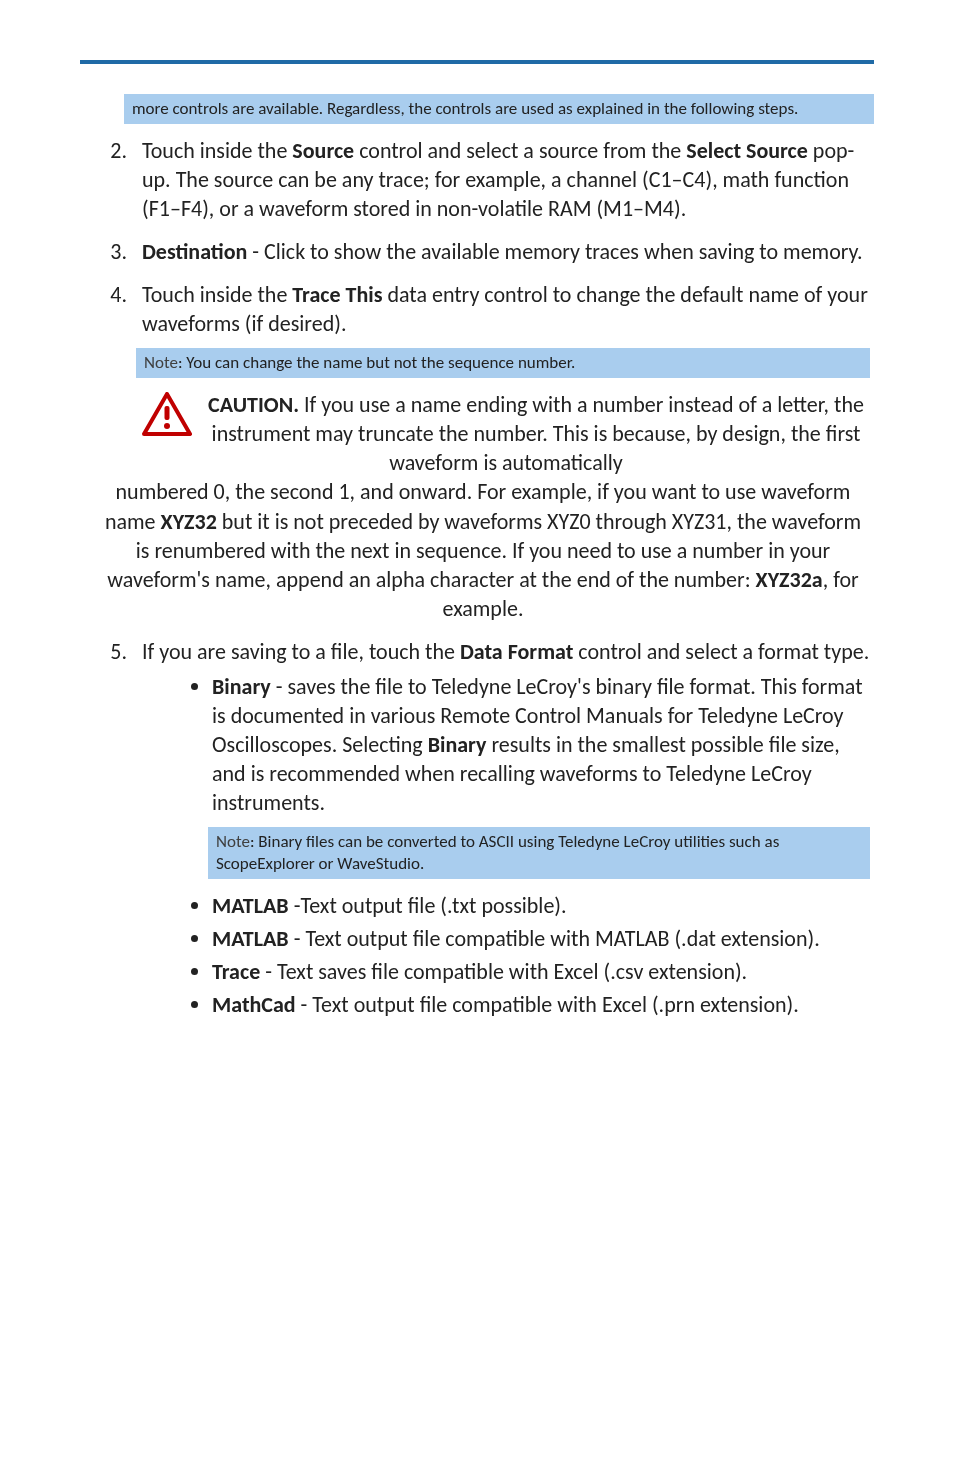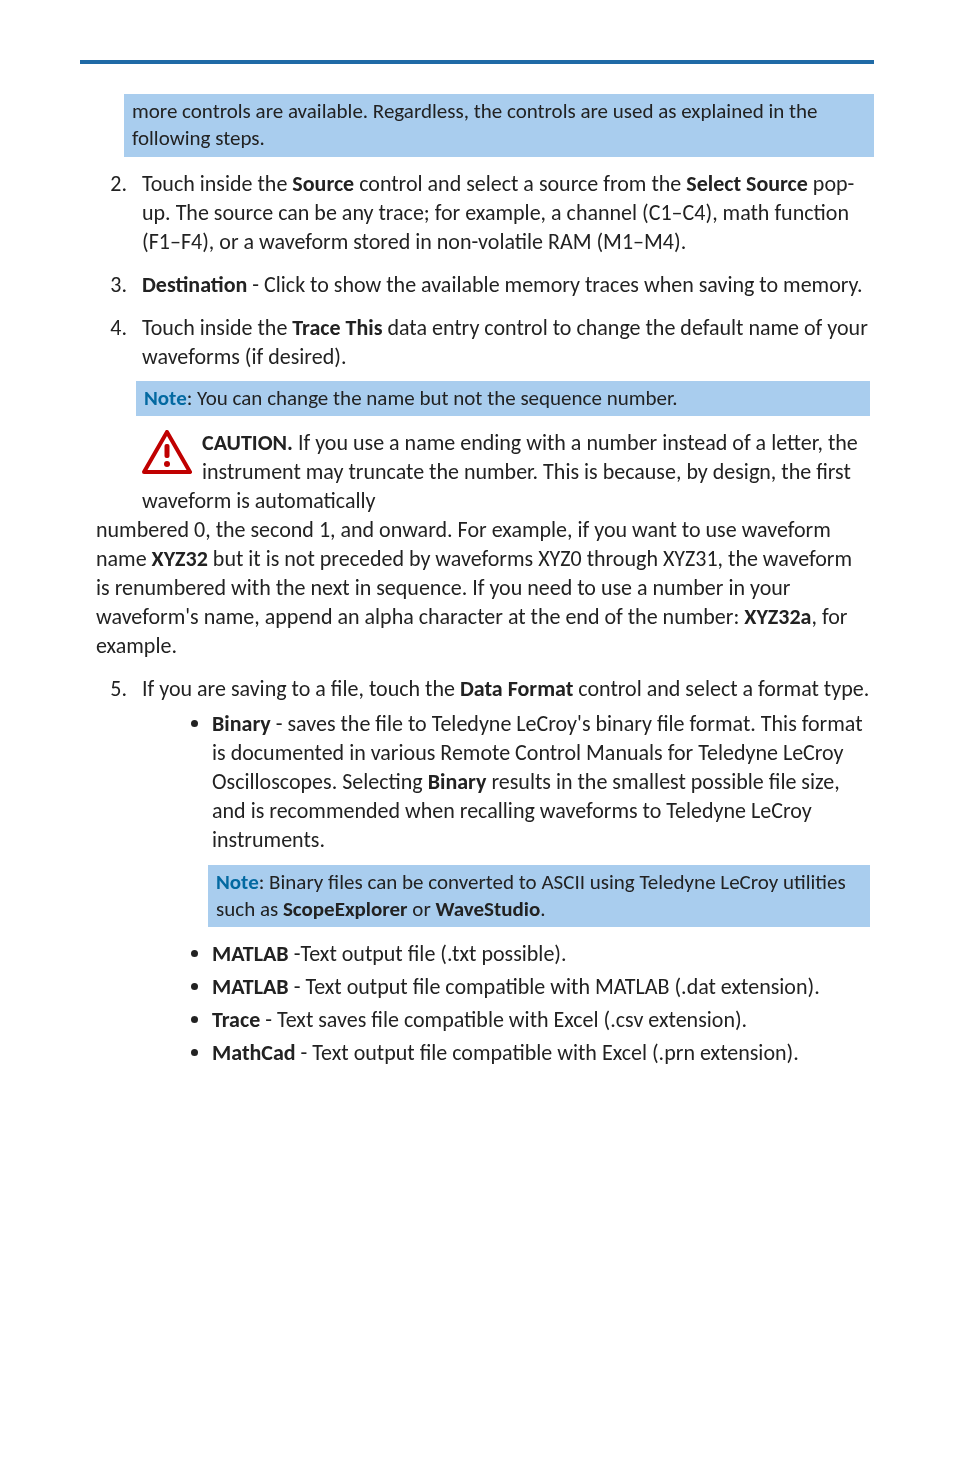--- a/index.html
+++ b/index.html
@@ -15,25 +15,25 @@
   }
   .hr-top {
     height: 4px;
     background: #1f6aa6;
     margin-bottom: 30px;
   }
   .note-box {
     background: #a9cdee;
     padding: 4px 8px;
     margin: 4px 0 12px 0;
-    font-size: 21px;
+    font-size: 17px;
     line-height: 1.3;
   }
-  .note-box .note-label { color: #0369a1; font-weight: bold; }
-  .note-box b { font-weight: bold; text-align: center; }
+  .note-box .note-label { color: #404040; font-weight: normal; }
+  .note-box b { font-weight: normal; text-align: center; }
   ol.main-list {
     list-style: decimal;
     padding-left: 48px;
     margin: 4px;
   }
   ol.main-list > li {
     padding-left: 10px;
     margin-bottom: 14px;
     line-height: 1.32;
   }
@@ -83,21 +83,21 @@
       <span class="bold">Destination</span><span> - Click to show the available memory traces when saving to memory.</span>
     </li>
 
     <li>
       <span>Touch inside the </span><span class="bold">Trace This</span><span> data entry control to change the default name of your waveforms (if desired).</span>
 
       <div class="note-box" style="margin-left:-6px; margin-top:10px;">
         <span class="note-label">Note</span><span>: You can change the name but not the sequence number.</span>
       </div>
 
-      <div class="caution-block" style="margin-left:-46px;">
+      <div class="caution-block" style="margin-left:-46px;text-align:center;">
         <span class="caution-icon" style="margin-left:46px;">
           <svg width="50" height="44" viewBox="0 0 50 44">
             <polygon points="25,2 48,42 2,42" fill="none" stroke="#c00000" stroke-width="4" stroke-linejoin="round"></polygon>
             <rect x="22.5" y="14" width="5" height="14" rx="2" fill="#c00000"></rect>
             <circle cx="25" cy="34" r="3" fill="#c00000"></circle>
           </svg>
         </span>
         <span style="display:block; margin-left:46px;">
           <span class="bold">CAUTION.</span><span> If you use a name ending with a number instead of a letter, the instrument may truncate the number. This is because, by design, the first waveform is automatically </span>
         </span>

